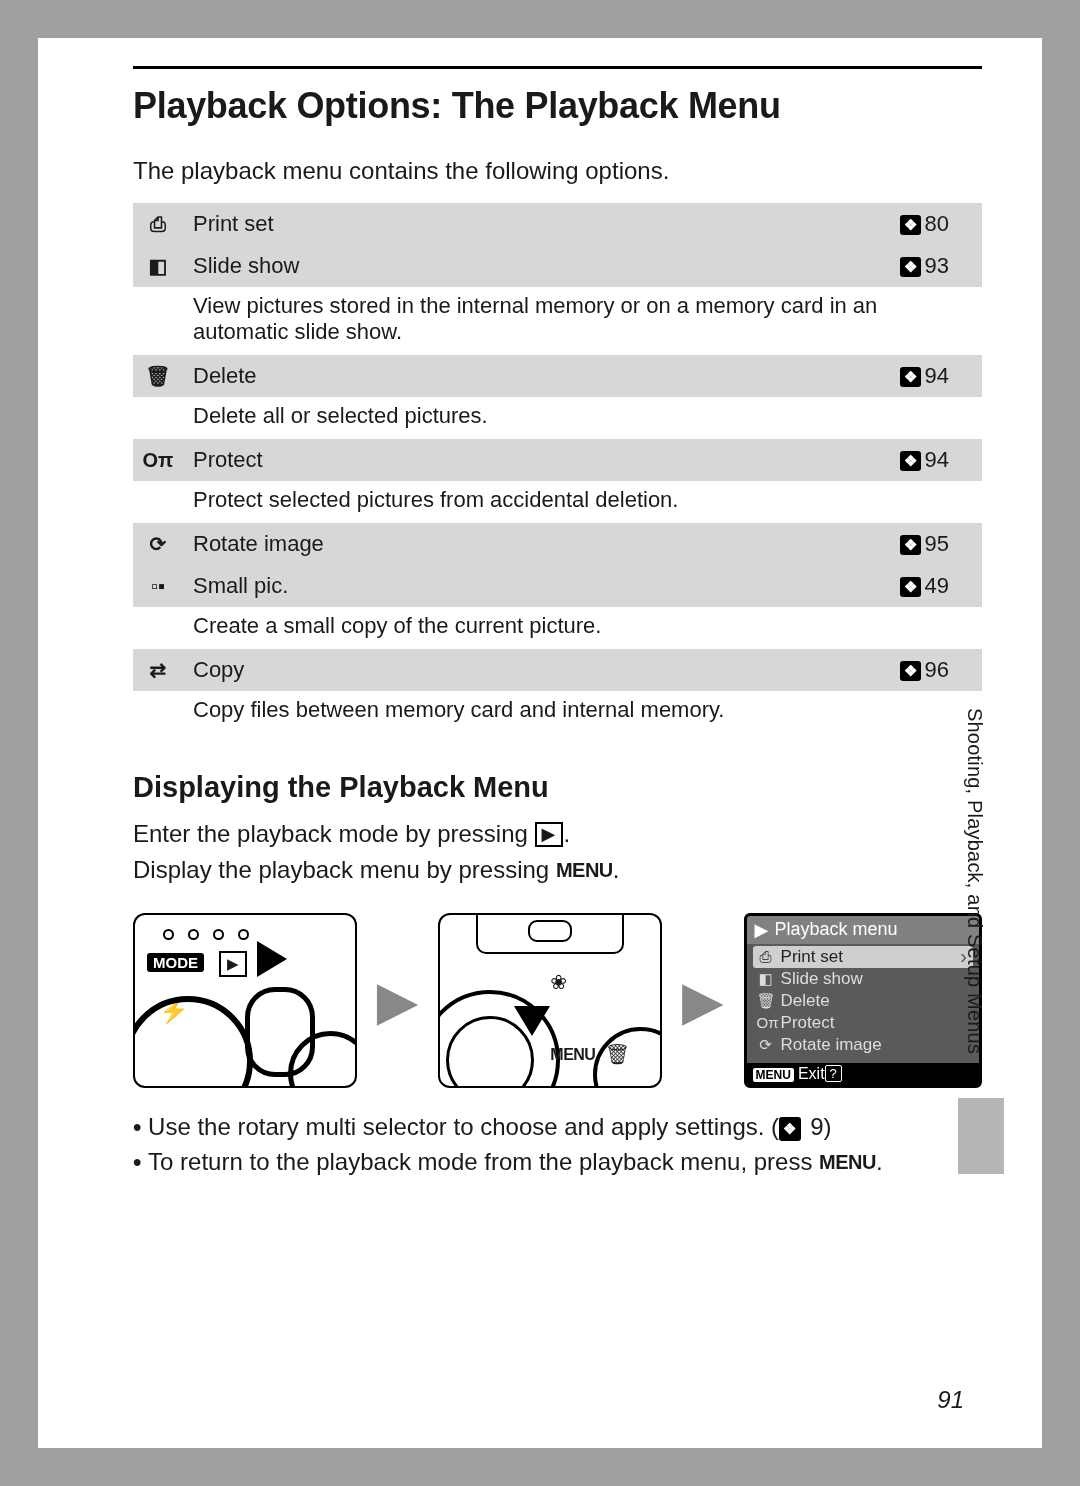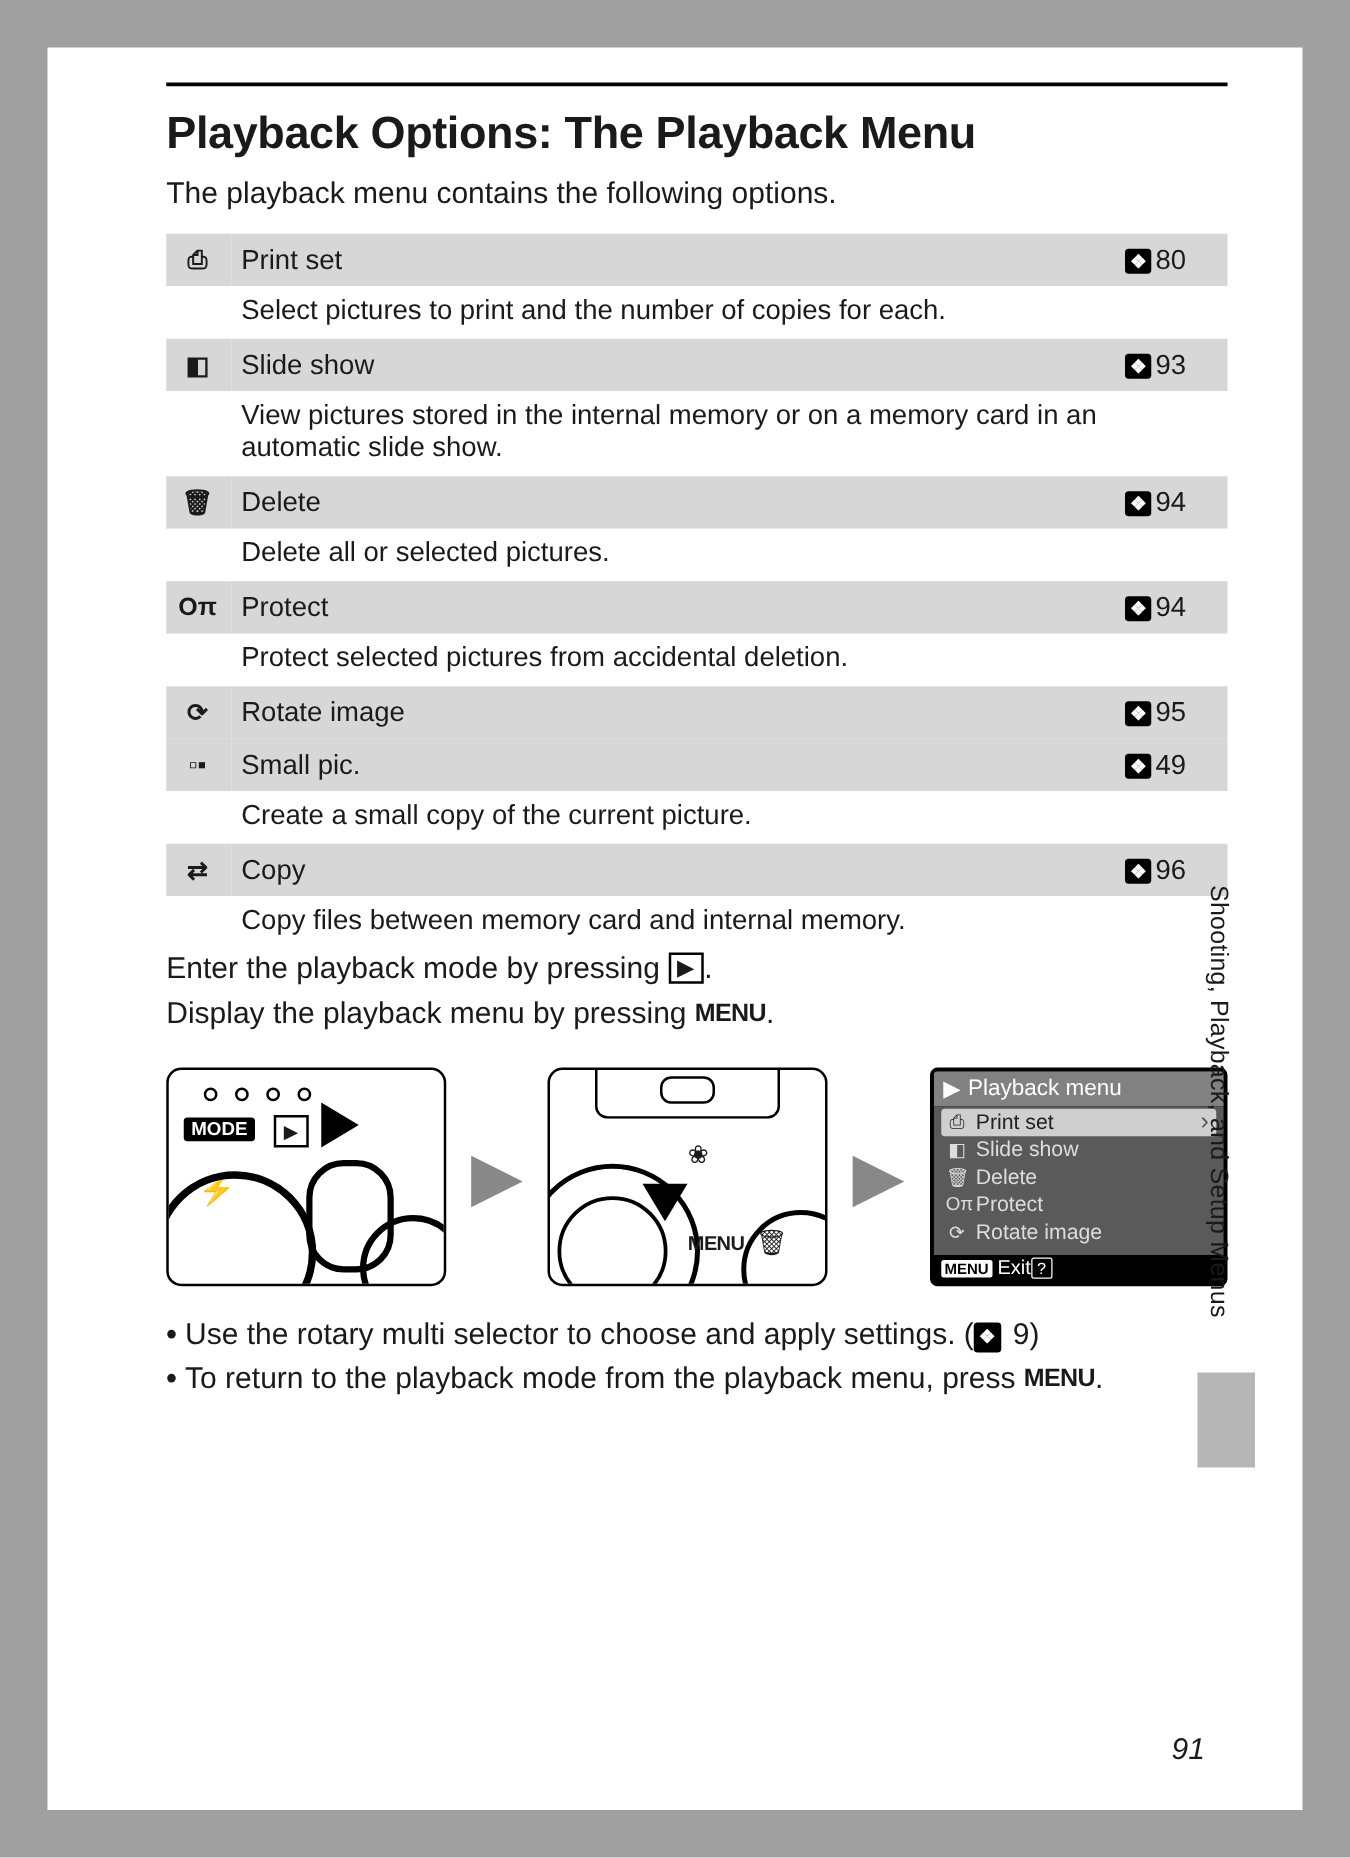--- a/index.html
+++ b/index.html
@@ -18,21 +18,21 @@
   .content {
     padding: 28px 60px 0 95px;
   }
   .rule {
     border-top: 3px solid #000;
     margin-bottom: 16px;
   }
   h1 {
     font-size: 36px;
     font-weight: 700;
-    margin-bottom: 14px;
+    margin-bottom: 30px;
     letter-spacing: -0.3px;
   }
   .intro {
     font-size: 24px;
     margin-bottom: 18px;
   }
   table.opts {
     width: 100%;
     border-collapse: collapse;
     font-size: 22px;
@@ -252,24 +252,20 @@
     <h1>Playback Options: The Playback Menu</h1>
     <p class="intro">The playback menu contains the following options.</p>
 
     <table class="opts">
       <tbody id="opts-body">
           <tr class="hrow">
             <td class="icon">⎙</td>
             <td class="title">Print set</td>
             <td class="ref"><span class="ref-badge">❖</span>80</td>
           </tr>
-          <tr class="drow">
-            <td></td>
-            <td colspan="2">Select pictures to print and the number of copies for each.</td>
-          </tr>
           <tr class="hrow">
             <td class="icon">◧</td>
             <td class="title">Slide show</td>
             <td class="ref"><span class="ref-badge">❖</span>93</td>
           </tr>
           <tr class="drow">
             <td></td>
             <td colspan="2">View pictures stored in the internal memory or on a memory card in an automatic slide show.</td>
           </tr>
           <tr class="hrow">
@@ -309,20 +305,21 @@
             <td class="title">Copy</td>
             <td class="ref"><span class="ref-badge">❖</span>96</td>
           </tr>
           <tr class="drow">
             <td></td>
             <td colspan="2">Copy files between memory card and internal memory.</td>
           </tr>
         </tbody>
     </table>
 
+    <h2>Displaying the Playback Menu</h2>
 
     <p class="para">
       <span>Enter the playback mode by pressing </span><span class="play-icon">▶</span><span>.</span>
     </p>
     <p class="para">
       <span>Display the playback menu by pressing </span><span class="menu-word">MENU</span><span>.</span>
     </p>
 
     <div class="figrow">
       <div class="fig fig1">

